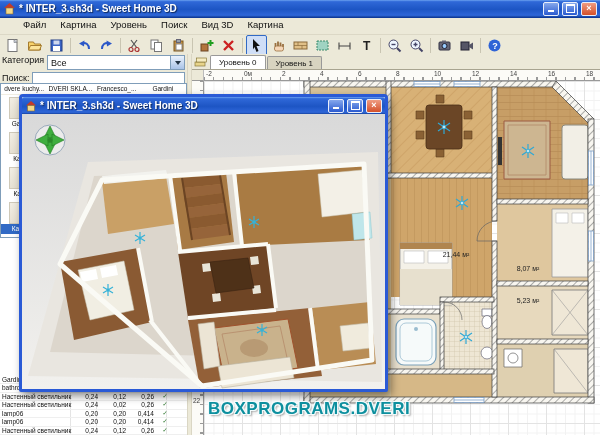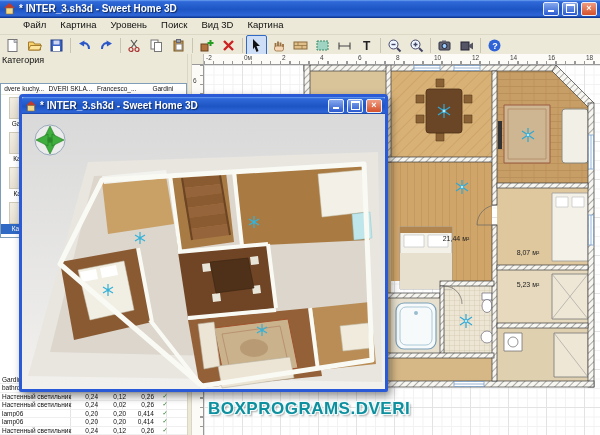--- a/index.html
+++ b/index.html
@@ -256,20 +256,30 @@
         <text x="5.2" y="11" font-size="9" font-weight="bold" fill="#fff" font-family="Liberation Sans,sans-serif">?</text>
       </svg>
     </span>
 </div>
 
 <div class="content">
 
   <div class="left-panel">
     <div class="cat-row">
       <span>Категория</span>
+      <span class="combo">
+        <span>Все</span>
+        <span class="combo-arrow">
+            <span class="tri-down"></span>
+          </span>
+      </span>
+    </div>
+    <div class="search-row">
+      <span>Поиск:</span>
+      <input class="search-input" type="text" style="">
     </div>
 
     <div class="catalog">
       <div class="cat-toprow">
         <span class="cat-label">dvere kuchy...</span>
         <span class="cat-label">DVERI SKLA...</span>
         <span class="cat-label">Francesco_...</span>
         <span class="cat-label">Gardini</span>
       </div>
       <div class="cat-col">
@@ -349,20 +359,28 @@
           <span class="fnum">0,12</span>
           <span class="fnum">0,26</span>
           <span class="fchk">✓</span>
         </div>
     </div>
   </div>
 
   <div class="splitter"></div>
 
   <div class="plan-area">
+    <div class="tabs-row">
+      <svg width="13" height="13" style="margin:0 2px 1px 0">
+          <rect x="1" y="7" width="10" height="4" fill="#e8d48a" stroke="#8a7a3a" stroke-width=".7"></rect>
+          <rect x="2.5" y="3" width="10" height="4" fill="#f6ecc0" stroke="#8a7a3a" stroke-width=".7"></rect>
+        </svg>
+      <span class="ltab selected">Уровень 0</span>
+      <span class="ltab">Уровень 1</span>
+    </div>
     <div class="ruler-row">
       <span class="ruler-corner"></span>
       <div class="h-ruler">
         <span class="num" style="left:2px">-2</span>
         <span class="num" style="left:40px">0м</span>
         <span class="num" style="left:78px">2</span>
         <span class="num" style="left:116px">4</span>
         <span class="num" style="left:154px">6</span>
         <span class="num" style="left:192px">8</span>
         <span class="num" style="left:230px">10</span>

